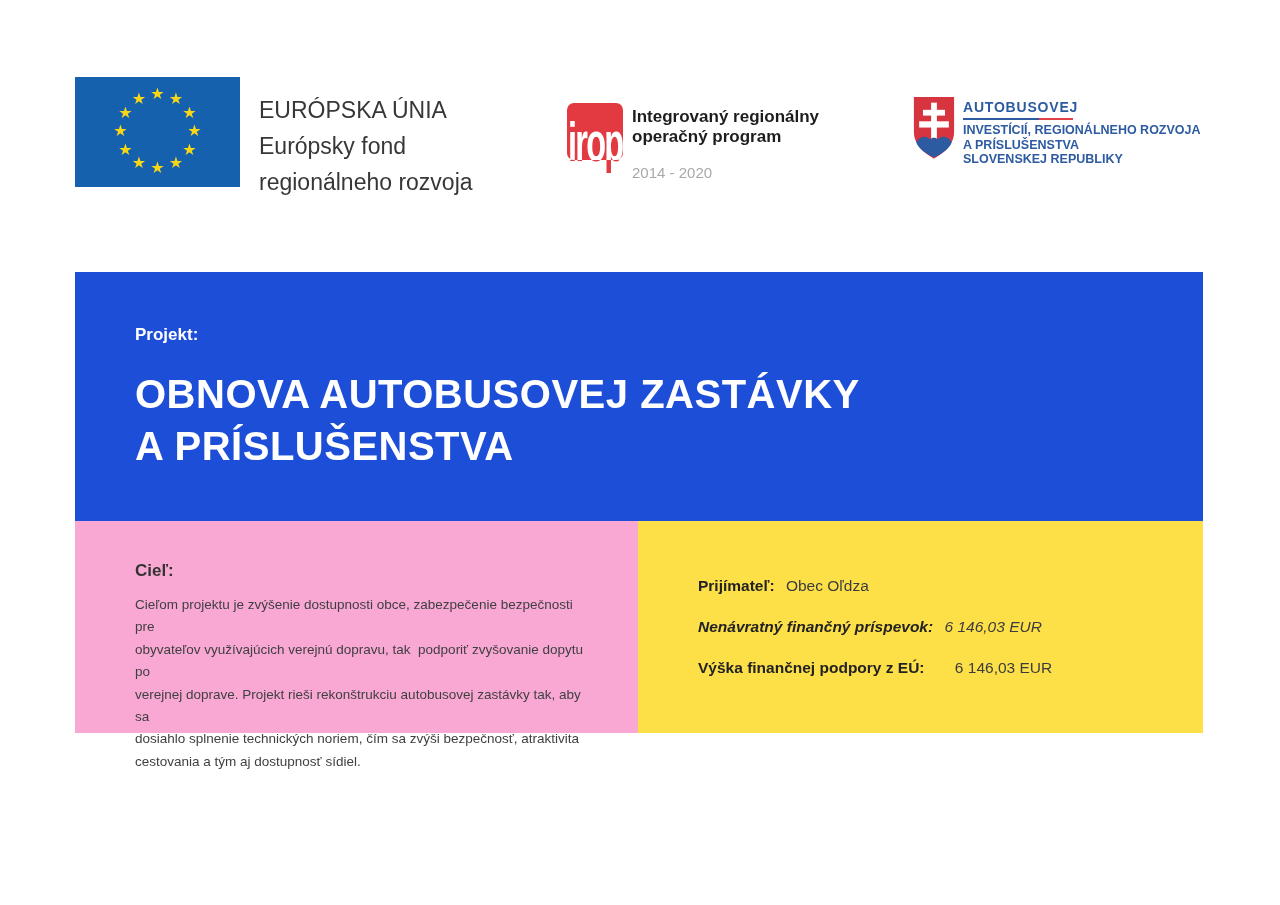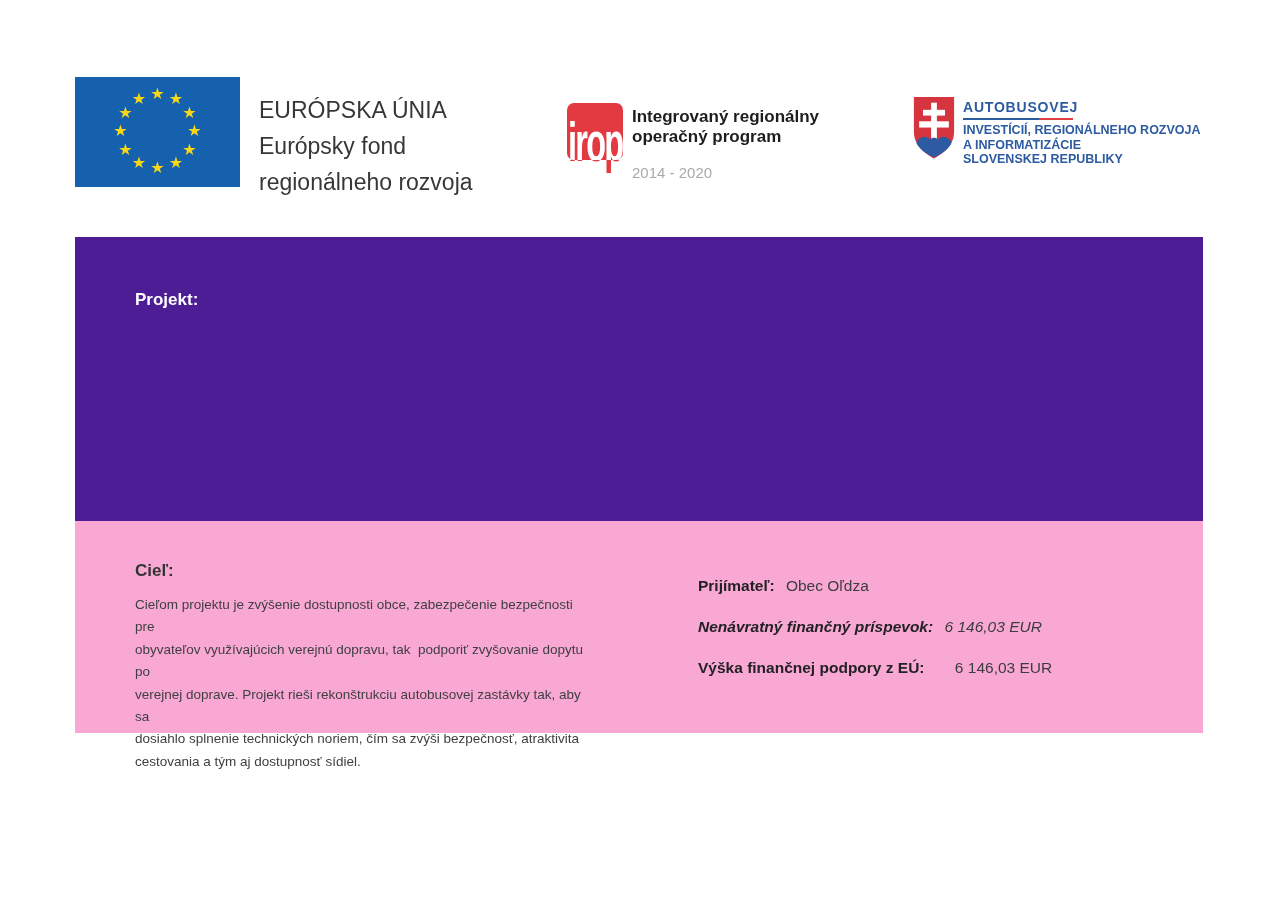--- a/index.html
+++ b/index.html
@@ -109,39 +109,41 @@
       <rect x="27" y="31" width="46" height="12" fill="#ffffff"></rect>
       <rect x="19" y="55" width="62" height="13" fill="#ffffff"></rect>
       <path d="M13 99 C20 86 34 84 42 93 C45 88 55 88 58 93 C66 84 80 86 87 99 C82 113 63 125 50 130 C37 125 18 113 13 99 Z" fill="#2d5ba1"></path>
     </svg>
     <div class="ministry-text" style="color: rgb(45, 91, 161);">
       <div class="ministry-name">AUTOBUSOVEJ</div>
       <div class="ministry-rule">
         <span class="seg" style="width: 76px; background: rgb(45, 91, 161);"></span><span class="seg" style="width: 34px; background: rgb(224, 64, 70);"></span>
       </div>
       <div class="ministry-dept">INVESTÍCIÍ, REGIONÁLNEHO ROZVOJA
-A INFORMATIZÁCIE
+A PRÍSLUŠENSTVA
 SLOVENSKEJ REPUBLIKY</div>
     </div>
   </div>
 
-  <div class="banner" style="background: #4c1d95;">
+  <div class="banner" style="background: #1d4ed8; margin-top: 35px;">
     <div class="banner-kicker">Projekt:</div>
+    <div class="banner-title">OBNOVA AUTOBUSOVEJ ZASTÁVKY
+A PRÍSLUŠENSTVA</div>
   </div>
 
   <div class="goal-box" style="background: #f9a8d4; padding-left: 42px;">
     <div class="goal-heading">Cieľ:</div>
     <div class="goal-body">Cieľom projektu je zvýšenie dostupnosti obce, zabezpečenie bezpečnosti pre
 obyvateľov využívajúcich verejnú dopravu, tak  podporiť zvyšovanie dopytu po
 verejnej doprave. Projekt rieši rekonštrukciu autobusovej zastávky tak, aby sa
 dosiahlo splnenie technických noriem, čím sa zvýši bezpečnosť, atraktivita
 cestovania a tým aj dostupnosť sídiel.</div>
   </div>
 
-  <div class="details-box" style="background: #f9a8d4;">
+  <div class="details-box" style="background: #fde047;">
     <div class="info-row r1">
       <span class="info-label">Prijímateľ:</span>
       <span class="info-value">Obec Oľdza</span>
     </div>
     <div class="info-row r2">
       <span class="info-label">Nenávratný finančný príspevok:</span>
       <span class="info-value">6 146,03 EUR</span>
     </div>
     <div class="info-row r3">
       <span class="info-label">Výška finančnej podpory z EÚ:</span>

